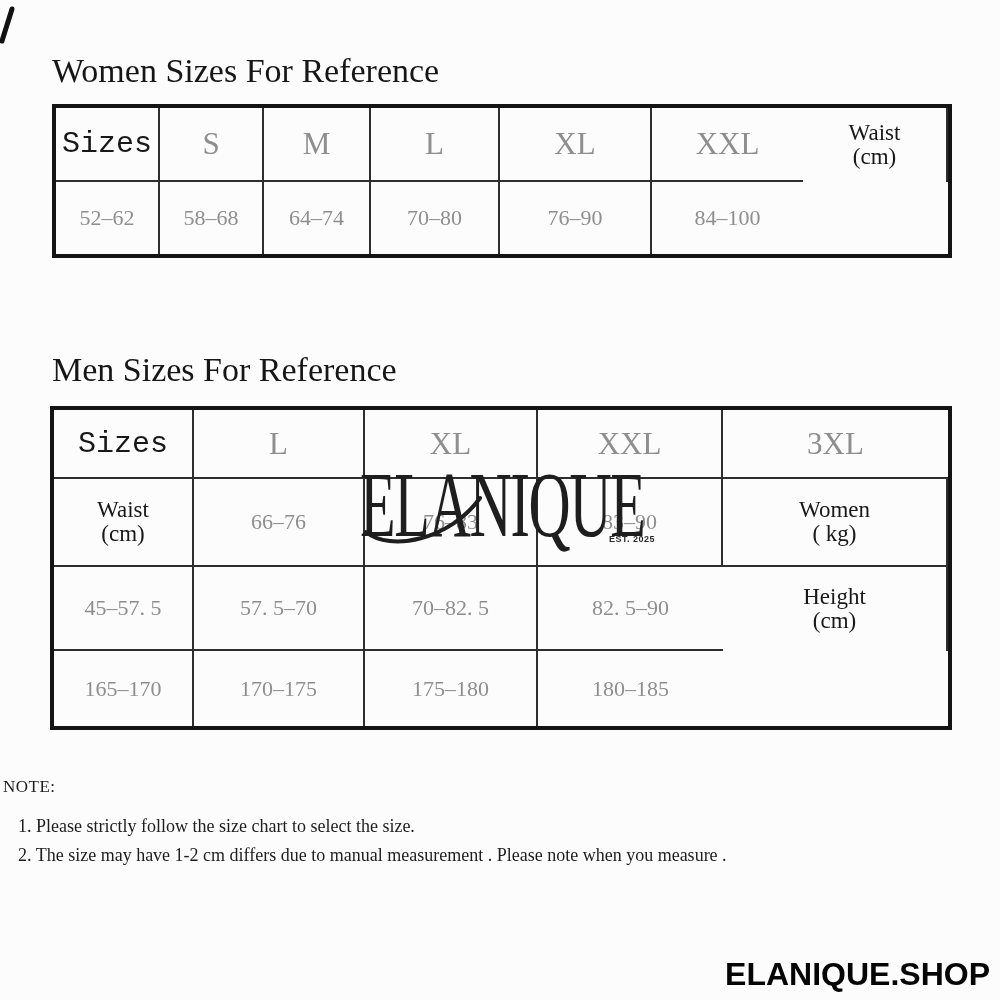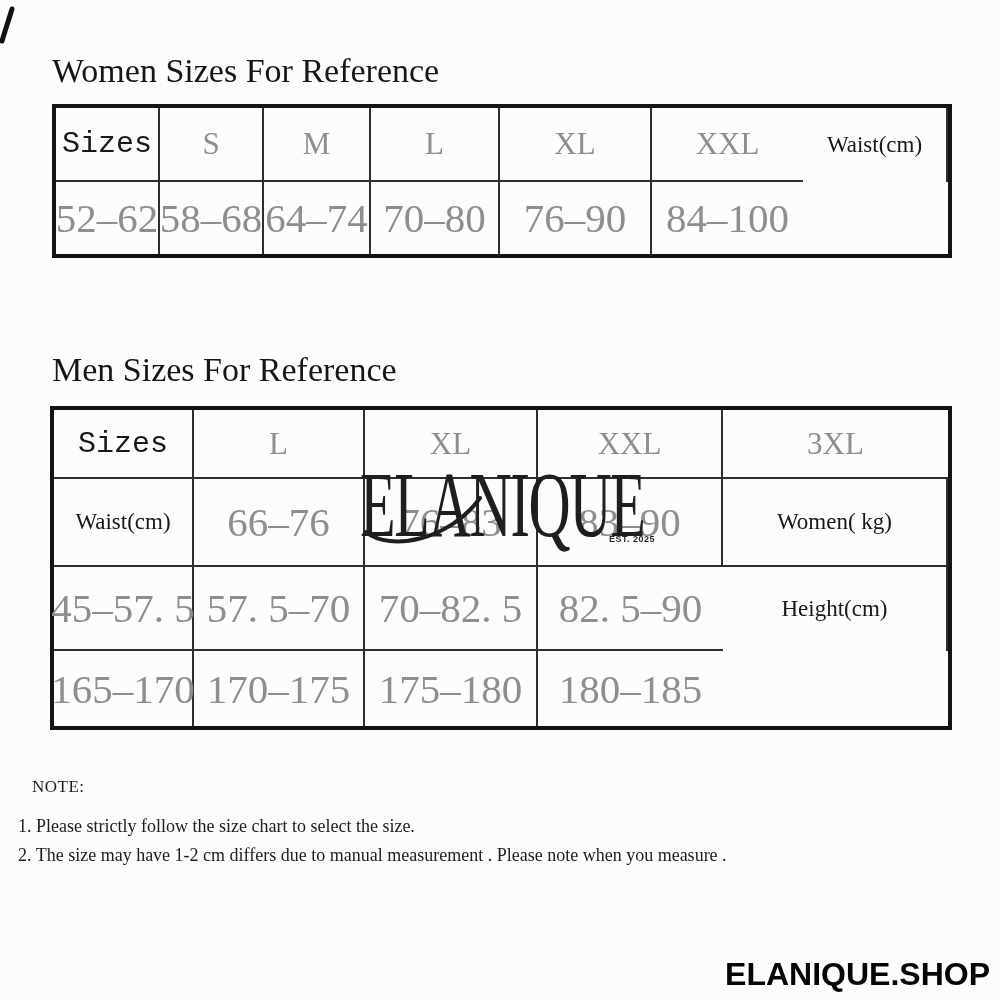--- a/index.html
+++ b/index.html
@@ -16,22 +16,22 @@
   .tbl{position:absolute;display:grid;border:4px solid #141414;box-sizing:border-box;}
   .c{
     border-right:2px solid #2e2e2e;border-bottom:2px solid #2e2e2e;
     display:flex;align-items:center;justify-content:center;
     box-sizing:border-box;white-space:nowrap;overflow:visible;
   }
   .lc{border-right:none;}
   .lr{border-bottom:none;}
   .hblack{font-size:30px;color:#181818;font-family:Liberation Mono, monospace;}
   .hgray{font-size:31px;color:#8e8e8e;}
-  .v{font-size:41px;color:#8e8e8e;}
-  .lbl{flex-direction:row;color:#181818;font-size:23px;line-height:1.04;}
+  .v{font-size:22px;color:#8e8e8e;}
+  .lbl{flex-direction:column;color:#181818;font-size:23px;line-height:1.04;}
   .lbl span{display:block;}
 
   #women-table{
     left:52px;top:104px;width:900px;height:154px;
     grid-template-columns:104px 104px 107px 129px 152px 151px 145px;
     grid-template-rows:74px 72px;
   }
   #men-table{
     left:50px;top:406px;width:902px;height:324px;
     grid-template-columns:140px 171px 173px 185px 225px;
@@ -42,21 +42,21 @@
     left:360px;top:457px;line-height:1;font-size:94px;color:#1e1e1e;
     letter-spacing:-2px;transform:scaleX(0.62);transform-origin:left top;
     white-space:nowrap;z-index:5;
   }
   #watermark-est{
     left:609px;top:534px;font-size:9px;letter-spacing:0.5px;color:#2b2b2b;
     font-family:"Liberation Sans","DejaVu Sans",sans-serif;font-weight:bold;z-index:6;
   }
   #watermark-swash{left:362px;top:492px;z-index:5;}
 
-  #note-heading{left:32px;top:777px;font-size:17px;color:#1d1d1d;letter-spacing:0.5px;}
+  #note-heading{left:3px;top:777px;font-size:17px;color:#1d1d1d;letter-spacing:0.5px;}
   .note-item{left:18px;font-size:18px;color:#1d1d1d;white-space:nowrap;}
   #note-1{top:816px;text-align:right;}
   #note-2{top:845px;}
 
   #footer-brand{
     right:10px;top:956px;font-size:32px;color:#050505;
     font-family:"Liberation Sans","DejaVu Sans",sans-serif;font-weight:700;
     white-space:nowrap;
   }
   #corner-mark{left:0;top:4px;}

